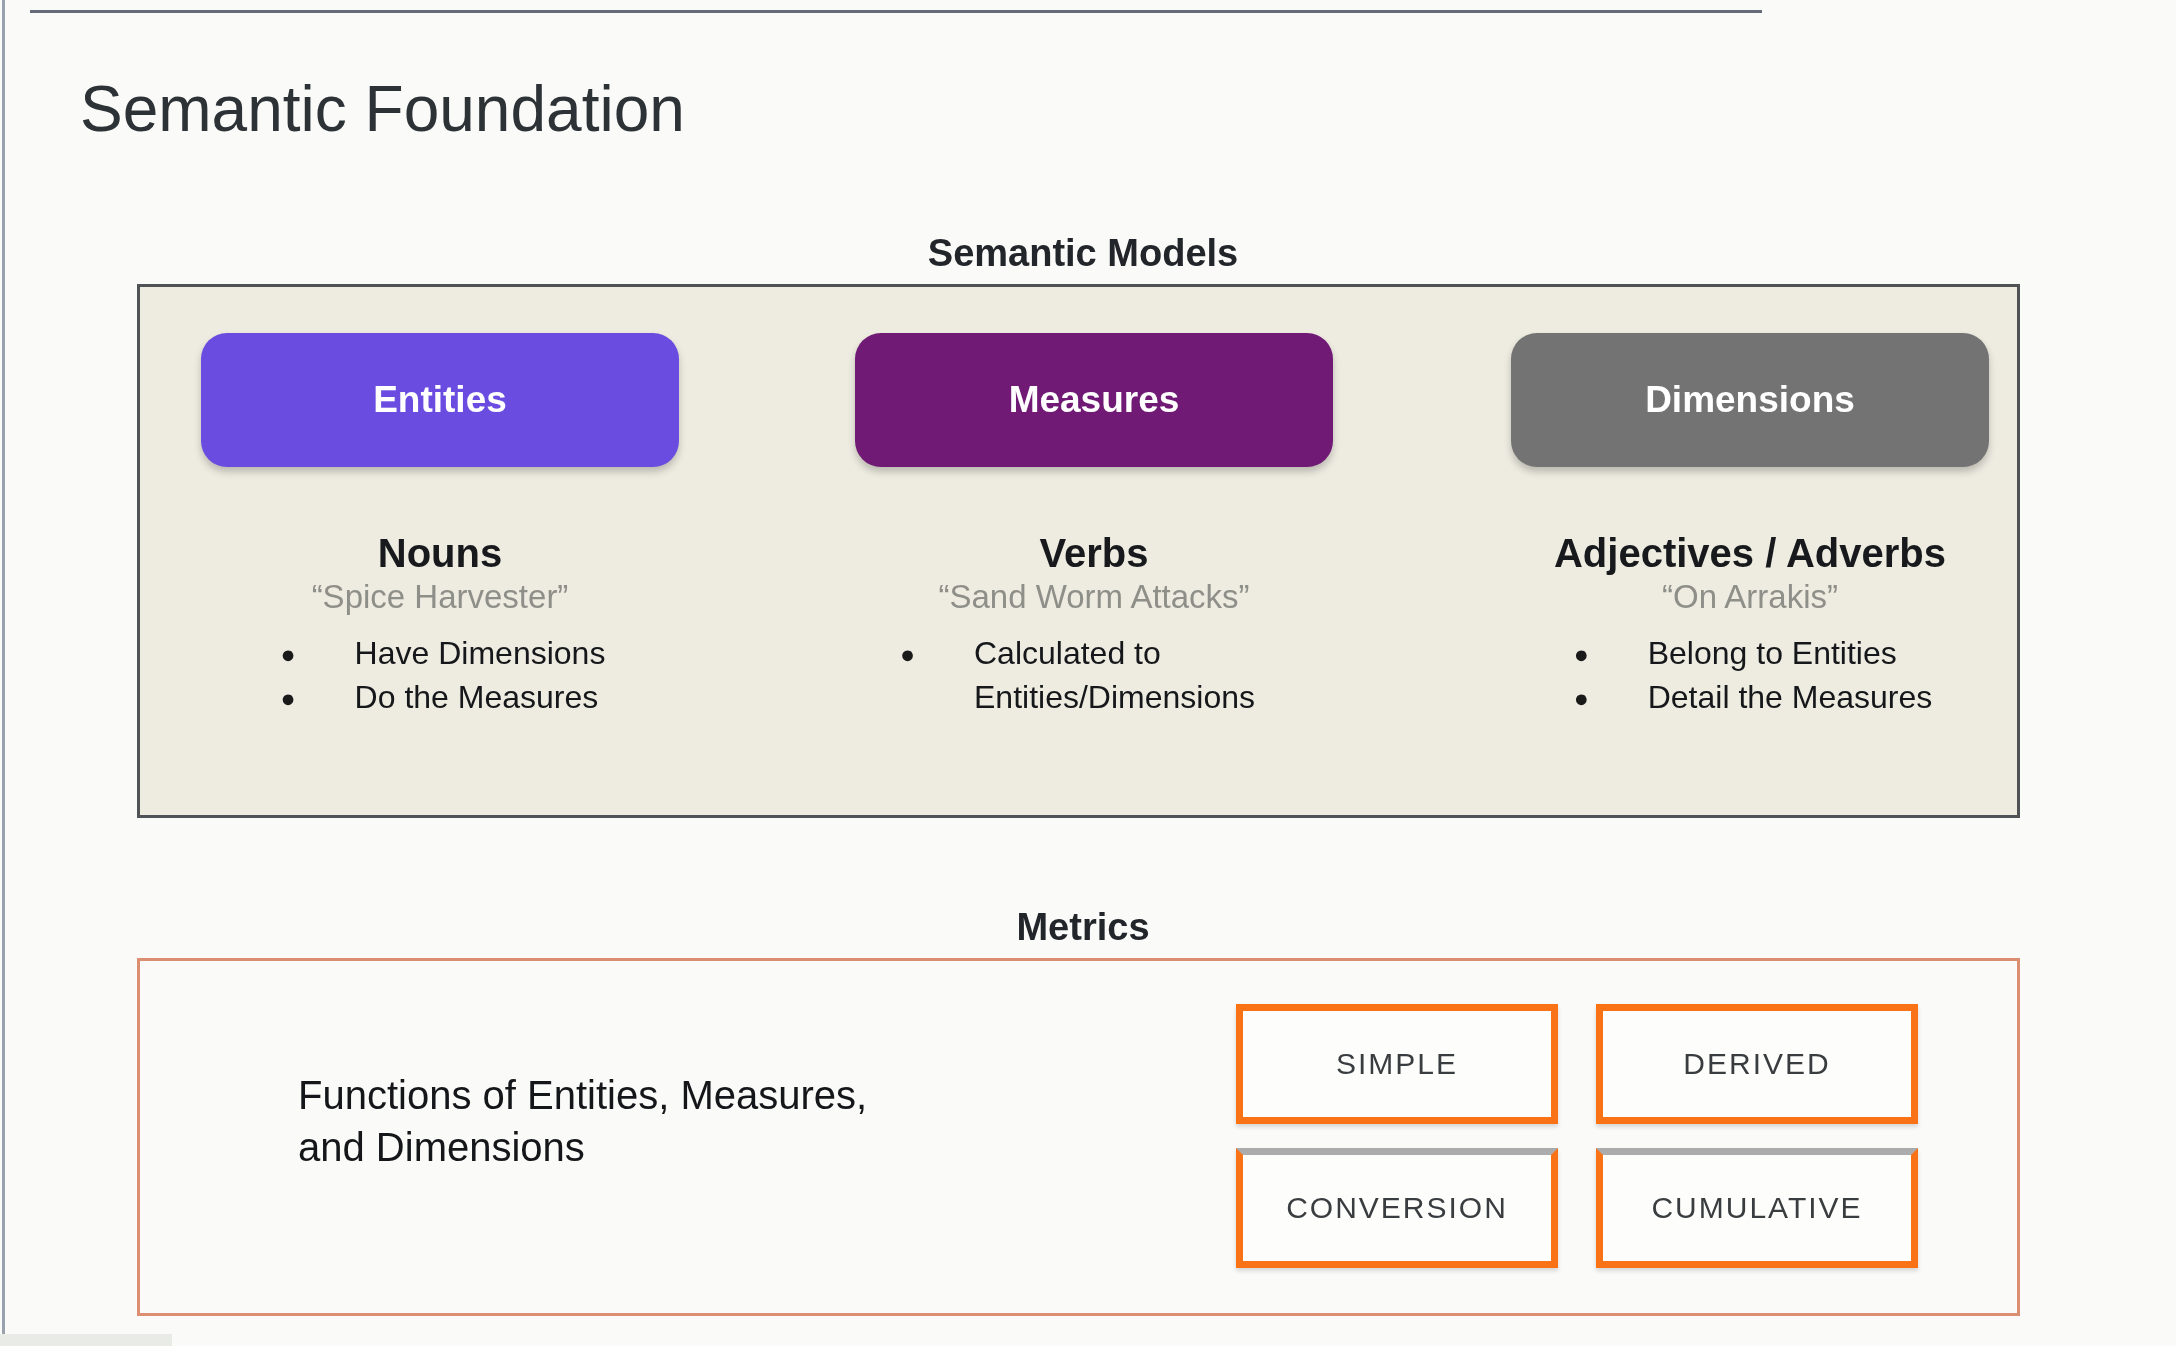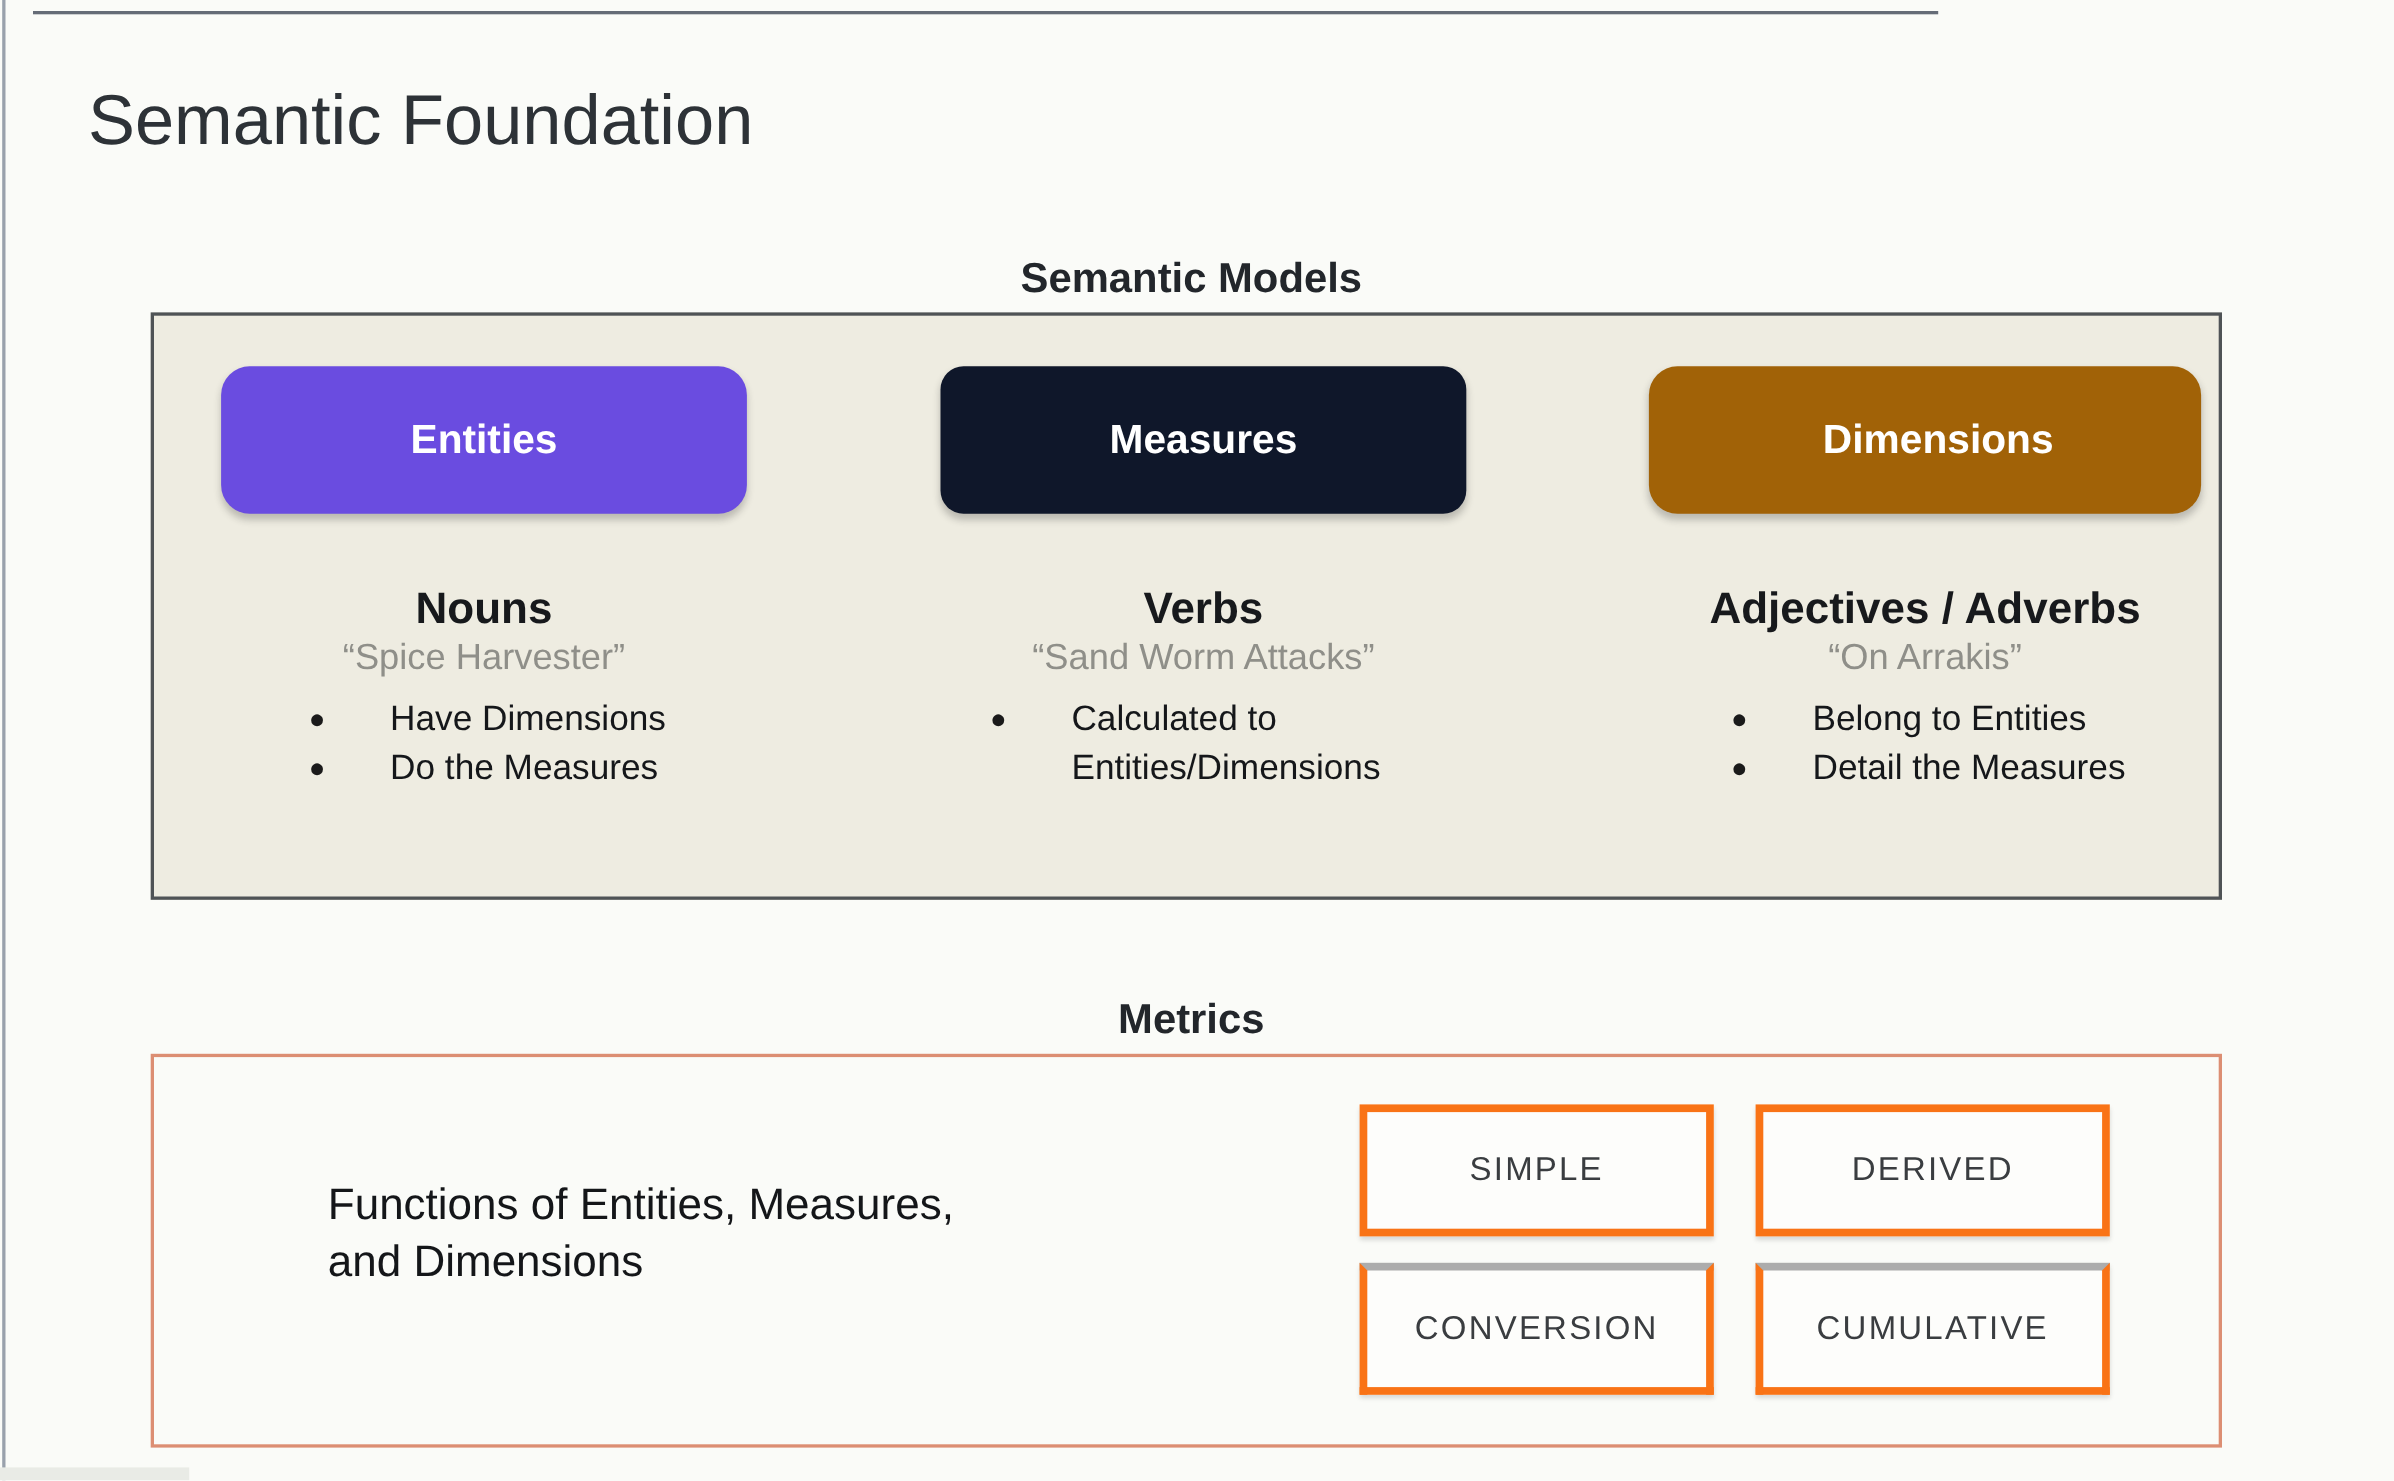--- a/index.html
+++ b/index.html
@@ -100,32 +100,32 @@
       </div>
       <div class="col-heading">Nouns</div>
       <div class="col-quote">“Spice Harvester”</div>
       <ul class="bullets">
         <li>Have Dimensions</li>
         <li>Do the Measures</li>
       </ul>
     </div>
 
     <div class="sm-col c2">
-      <div class="pill" style="background-color: #0f172a; border-radius: 21px;">
+      <div class="pill" style="background-color: #701a75;">
         <span>Measures</span>
       </div>
       <div class="col-heading">Verbs</div>
       <div class="col-quote">“Sand Worm Attacks”</div>
       <ul class="bullets">
         <li>Calculated to Entities/Dimensions</li>
       </ul>
     </div>
 
     <div class="sm-col c3">
-      <div class="pill" style="background-color: #a16207; padding-left: 24px;">
+      <div class="pill" style="background-color: #737373;">
         <span>Dimensions</span>
       </div>
       <div class="col-heading">Adjectives / Adverbs</div>
       <div class="col-quote">“On Arrakis”</div>
       <ul class="bullets">
         <li>Belong to Entities</li>
         <li>Detail the Measures</li>
       </ul>
     </div>
   </div>

